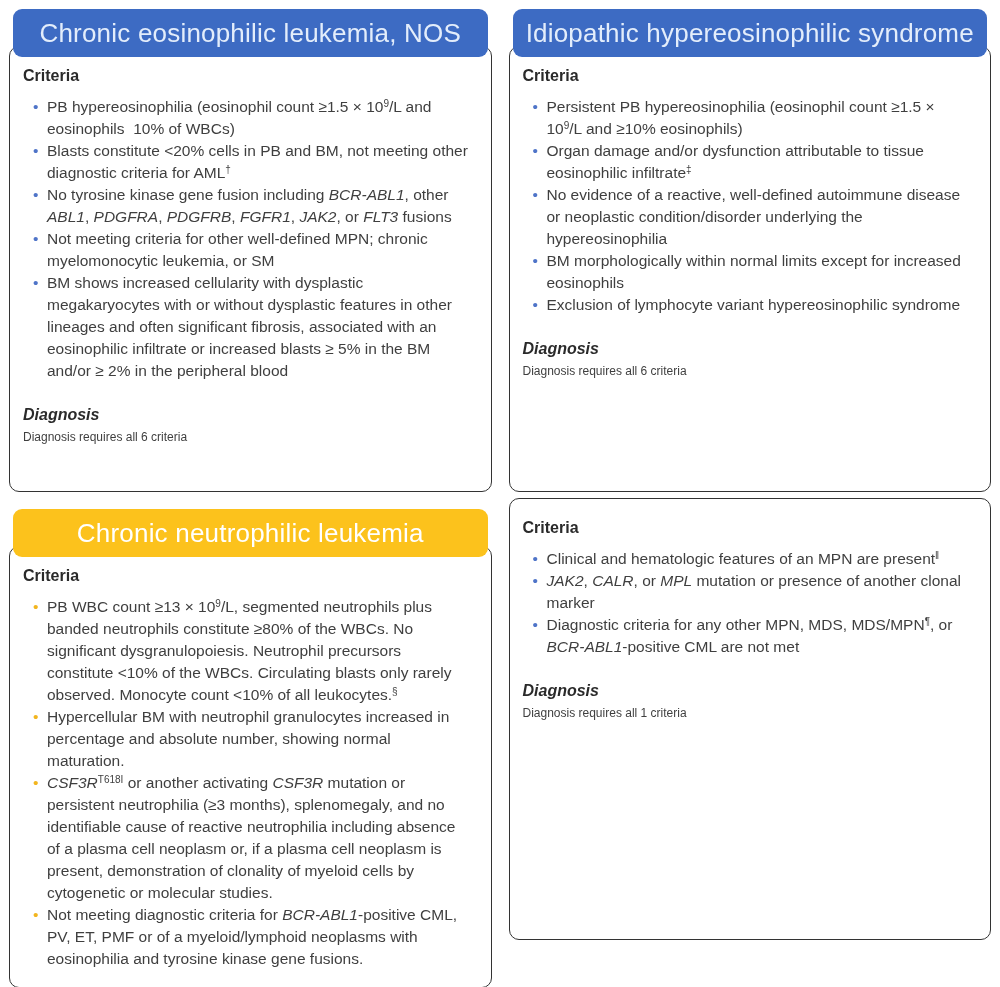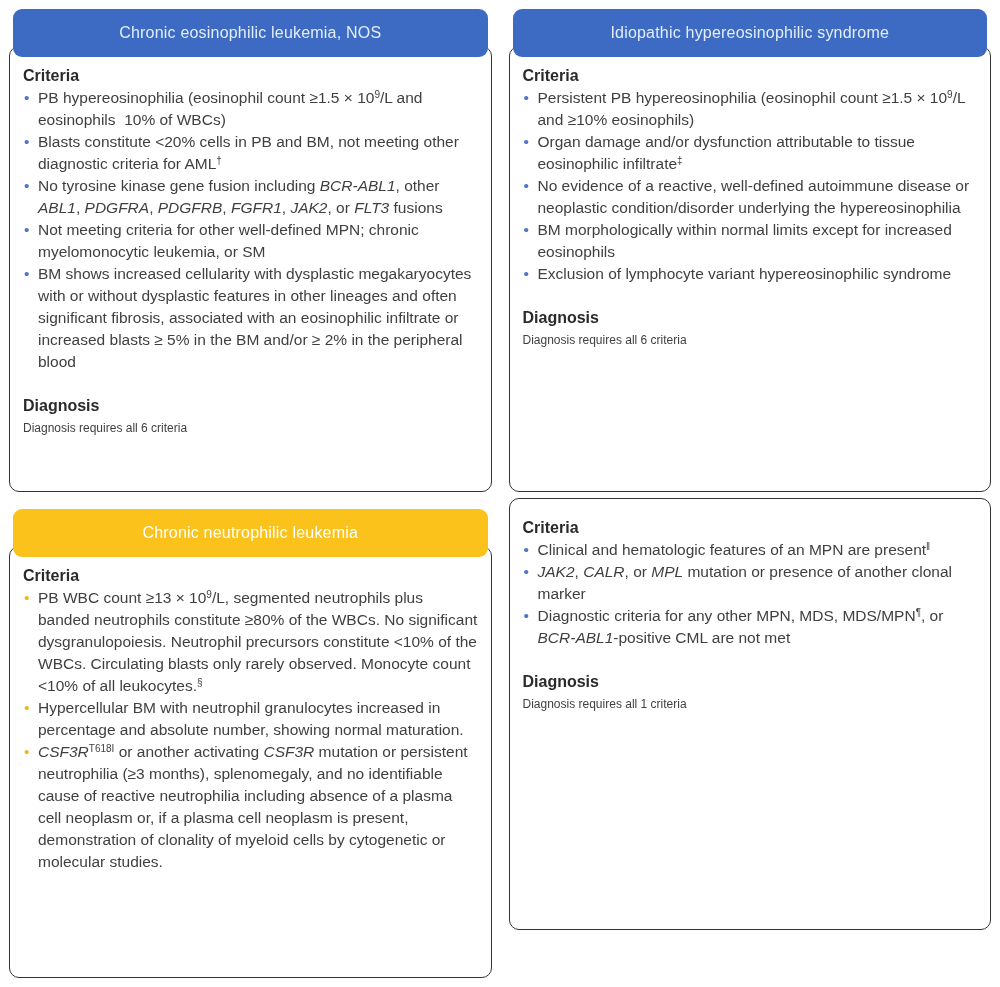--- a/index.html
+++ b/index.html
@@ -23,21 +23,21 @@
     position: relative; z-index: 2;
     height: 48px;
     margin: 0 4px;
     border-radius: 9px;
     background: var(--hbg, #3e6cc3);
     color: var(--htxt, #ffffff);
     display: flex; align-items: center; justify-content: center;
   }
   .panel-header h2 {
     margin: 0;
-    font-size: 16px;
+    font-size: 26px;
     font-weight: 500;
     letter-spacing: 0.2px;
   }
   .panel-body {
     position: relative; z-index: 1;
     box-sizing: border-box;
     margin: -11px 0 0;
     height: calc(100% - 37px);
     background: #ffffff;
     border: 1.6px solid #333333;
@@ -45,35 +45,35 @@
     padding: 18px 13px 8px 13px;
     overflow: hidden;
   }
   .sec-heading {
     margin: 0;
     font-size: 16px;
     font-weight: 700;
     color: #2a2a2a;
     line-height: 22px;
   }
-  .crit { margin: 0; padding: 0; list-style: none; }
+  .crit { margin: 9px; padding: 0; list-style: none; }
   .crit li {
     position: relative;
     padding-left: 15px;
     font-size: 15.5px;
     line-height: 22px;
     color: #3f3f3f;
   }
   .crit li::before {
     content: "\2022";
     position: absolute;
     left: 1px; top: 0;
     color: var(--bullet, #4f74c8);
   }
-  .diag-heading { margin-top: 22px; }
+  .diag-heading { margin-top: 22px; font-style: italic; }
   .diag-text {
     margin: 0;
     font-size: 12px;
     line-height: 22px;
     color: #3f3f3f;
   }
   .it { font-style: italic; }
   .crit sup {
     font-size: 10px;
     line-height: 0;
@@ -126,20 +126,21 @@
   <section class="panel" style="--hbg: #fcc21c; --htxt: #ffffff; --bullet: #f2b51f;">
     <header class="panel-header">
       <h2>Chronic neutrophilic leukemia</h2>
     </header>
     <div class="panel-body">
       <h3 class="sec-heading">Criteria</h3>
       <ul class="crit">
           <li><span>PB WBC count ≥13 × 10</span><sup>9</sup><span>/L, segmented neutrophils plus banded neutrophils constitute ≥80% of the WBCs. No significant dysgranulopoiesis. Neutrophil precursors constitute &lt;10% of the WBCs. Circulating blasts only rarely observed. Monocyte count &lt;10% of all leukocytes.</span><sup>§</sup></li>
           <li><span>Hypercellular BM with neutrophil granulocytes increased in percentage and absolute number, showing normal maturation.</span></li>
           <li><span class="it">CSF3R</span><sup>T618I</sup><span> or another activating </span><span class="it">CSF3R</span><span> mutation or persistent neutrophilia (≥3 months), splenomegaly, and no identifiable cause of reactive neutrophilia including absence of a plasma cell neoplasm or, if a plasma cell neoplasm is present, demonstration of clonality of myeloid cells by cytogenetic or molecular studies.</span></li>
+          <li><span>Not meeting diagnostic criteria for </span><span class="it">BCR-ABL1</span><span>-positive CML, PV, ET, PMF or of a myeloid/lymphoid neoplasms with eosinophilia and tyrosine kinase gene fusions.</span></li>
         </ul>
     </div>
   </section>
 
   <section class="panel" style="--hbg: #0d2150; --htxt: #e7edf7; --bullet: #4f74c8;">
     <div class="panel-body">
       <h3 class="sec-heading">Criteria</h3>
       <ul class="crit">
           <li><span>Clinical and hematologic features of an MPN are present</span><sup>‖</sup></li>
           <li><span class="it">JAK2</span><span>, </span><span class="it">CALR</span><span>, or </span><span class="it">MPL</span><span> mutation or presence of another clonal marker</span></li>

